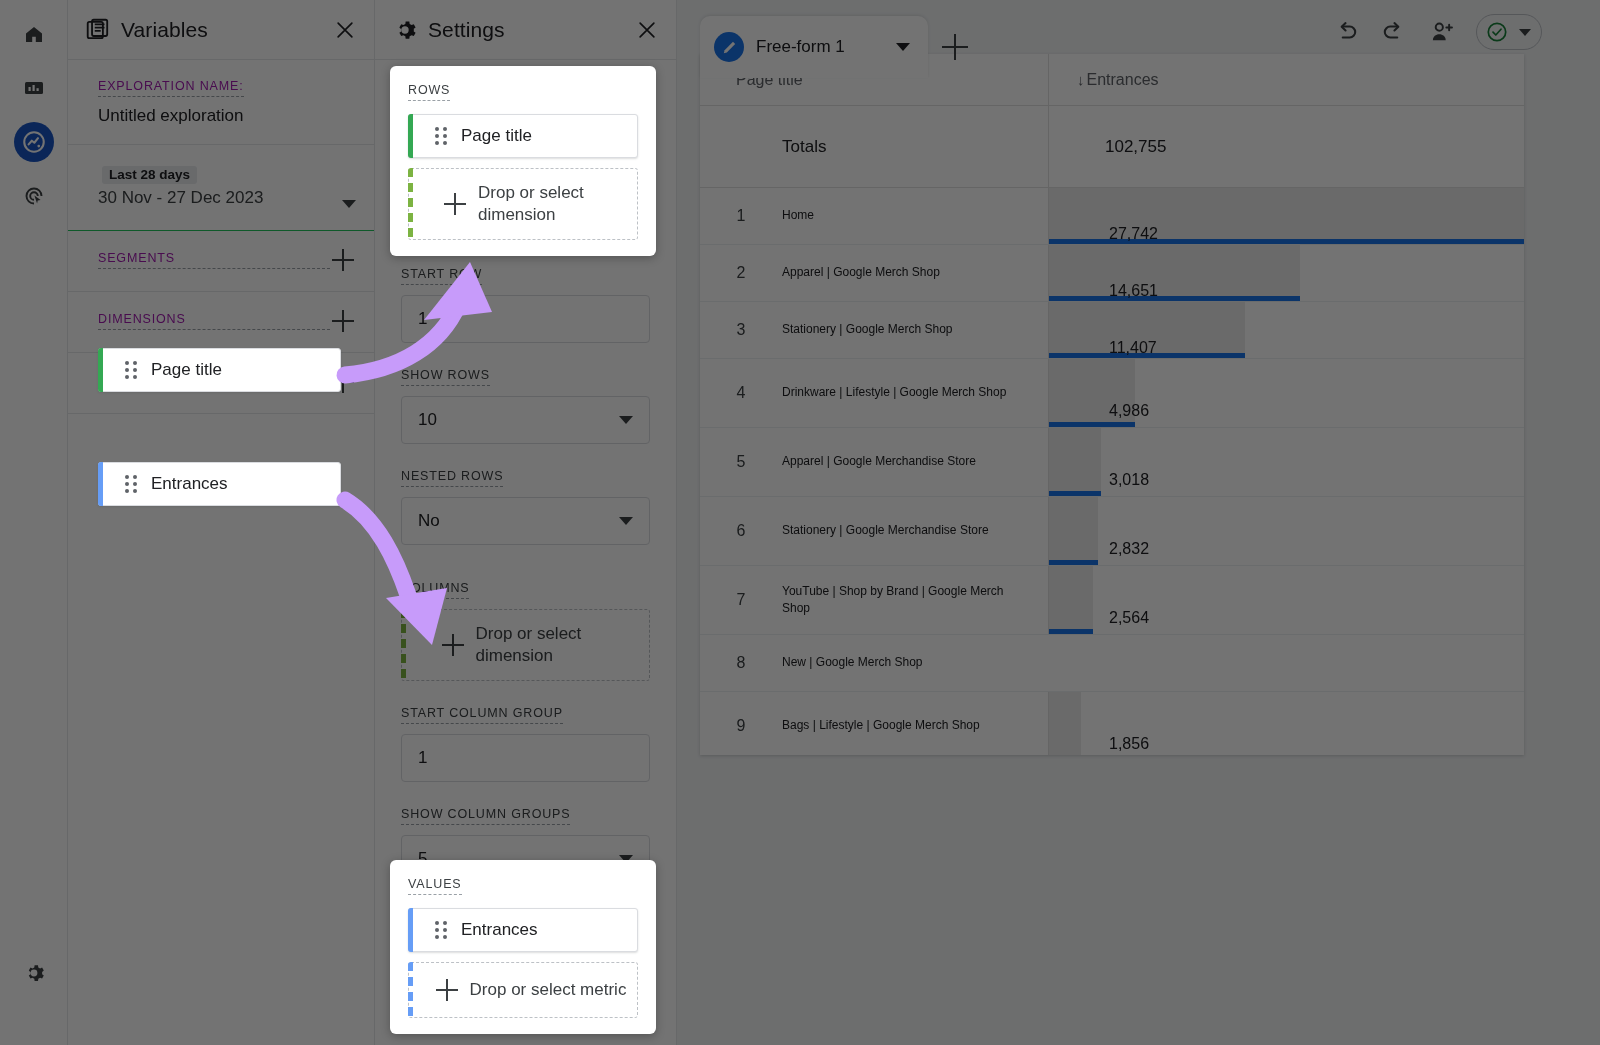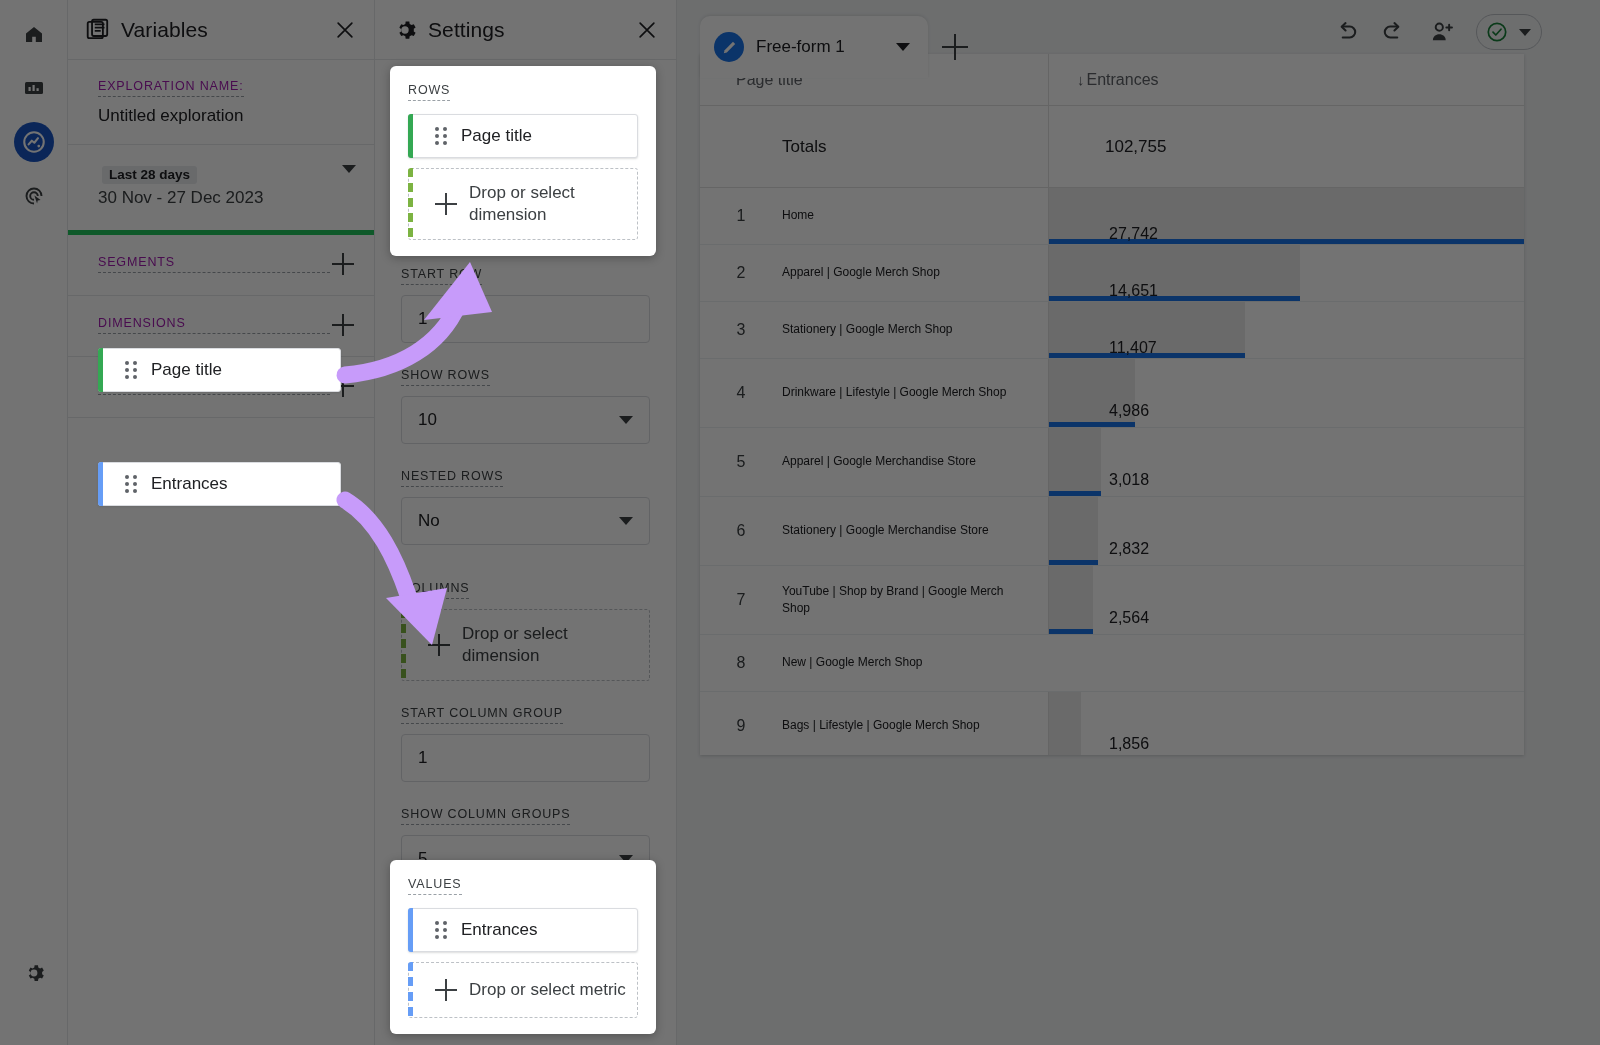--- a/index.html
+++ b/index.html
@@ -71,22 +71,22 @@
     text-transform: uppercase;
     border-bottom: 1px dashed #9aa0a6;
     display: inline-block; padding-bottom: 3px;
   }
   .exp-name-value {
     margin-top: 9px; font-size: 17px; color: #202124;
   }
 
   .daterange {
     padding: 20px 18px 22px 30px;
-    border-bottom: 5px solid #22c55e;
-    display: flex; align-items: flex-start;
+    border-bottom: 1px solid #22c55e;
+    display: flex; align-items: flex-end;
   }
   .daterange .dr-text { flex: 1 1 auto; }
   .dr-chip {
     display: inline-block;
     font-size: 13.5px; font-weight: 700; color: #202124;
     background: #e8eaed; border-radius: 3px;
     padding: 1px 7px 2px 7px; margin-left: 4px;
   }
   .dr-dates { margin-top: 4px; font-size: 17px; color: #3c4043; }
   .caret-down { width: 0; height: 0;
@@ -145,21 +145,21 @@
     display: flex; align-items: center; padding: 0 16px;
     font-size: 17px; color: #202124;
     background: transparent;
   }
   .field-input .fi-val { flex: 1 1 auto; }
 
   .dropzone {
     margin-top: 10px; position: relative;
     min-height: 72px; border: 1px dashed #bdc1c6; border-radius: 3px;
     display: flex; align-items: center; padding-left: 26px; padding-right: 10px;
-    font-size: 17px; color: #3c4043; line-height: 1.28;
+    font-size: 17px; color: #3c4043; line-height: 1.28; justify-content: center;
   }
   .dropzone::before {
     content: ""; position: absolute; left: -1px; top: -1px; bottom: -1px; width: 5px;
     border-radius: 3px 0 0 3px;
     background-image: repeating-linear-gradient(to bottom,
       var(--stripe) 0 9px, transparent 9px 15px);
   }
   .dropzone.green { --stripe: #7cb342; }
   .dropzone.blue  { --stripe: #669df6; }
   .dz-plus {

